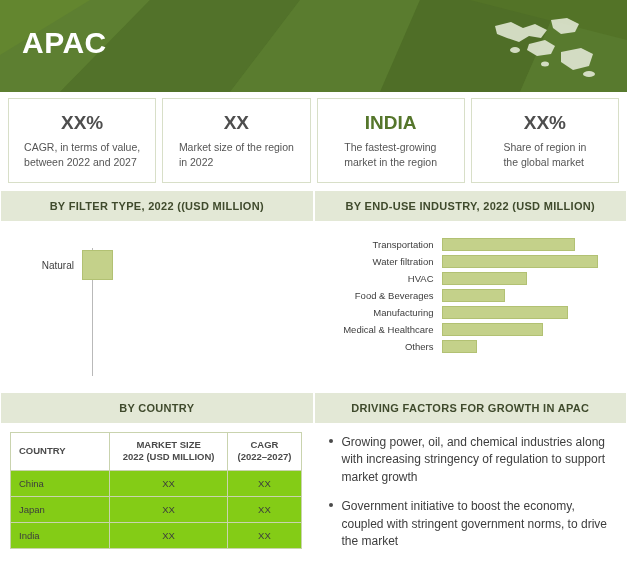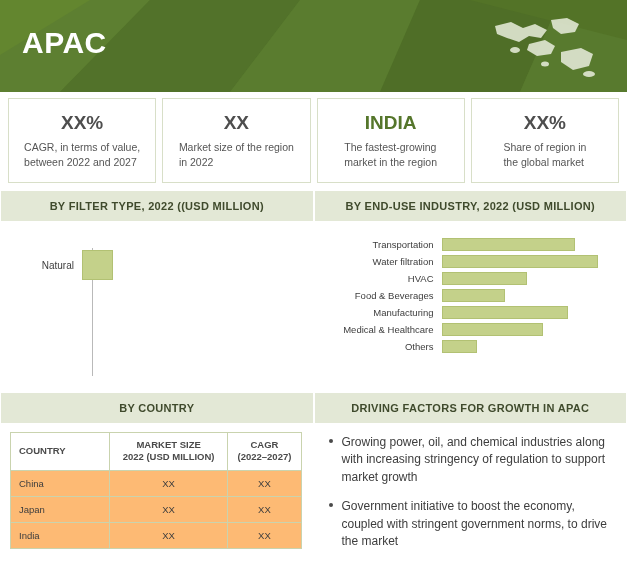--- a/index.html
+++ b/index.html
@@ -152,21 +152,21 @@
     font-size: 9.5px;
     font-weight: bold;
     color: #4a4a4a;
     padding: 6px 3px;
     line-height: 1.3;
     text-align: center;
   }
   table.country th.col-country { text-align: left; padding-left: 8px; width: 34%; }
   table.country td {
     border: 1px solid #c9d3ae;
-    background: #fdba74;
+    background: #84cc16;
     padding: 7px 3px;
     text-align: center;
   }
   table.country td.col-country { text-align: left; padding-left: 8px; }
 
   ul.drivers {
     list-style: none;
     margin: 0;
     padding: 0;
   }

